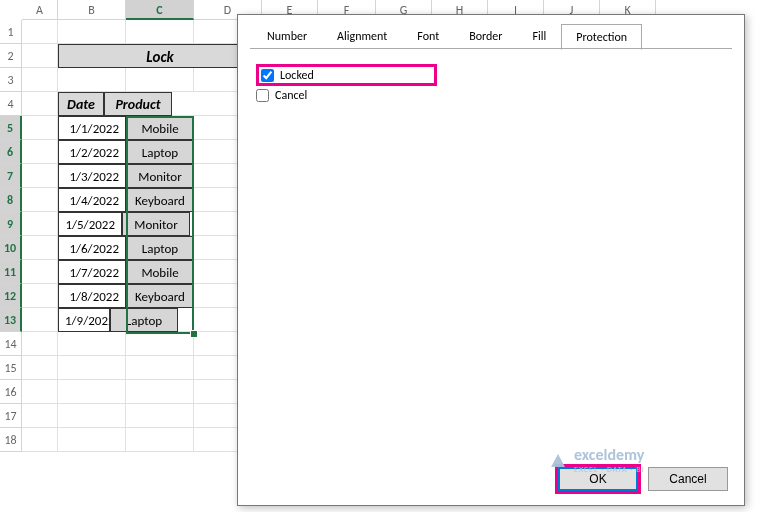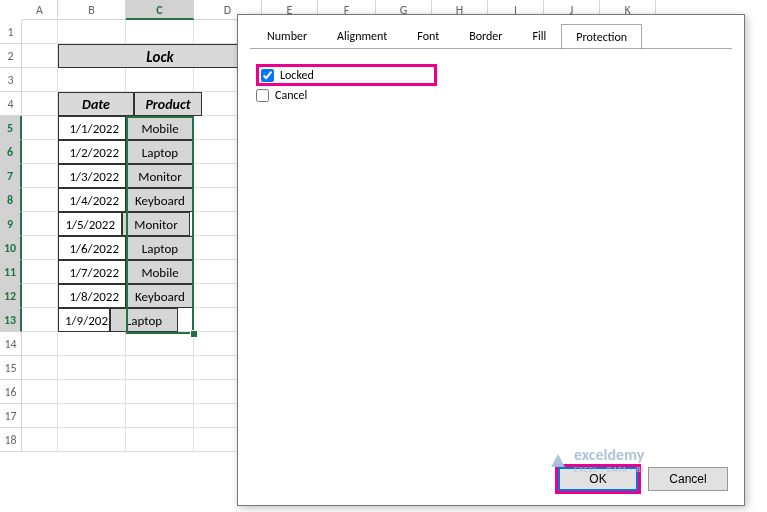--- a/index.html
+++ b/index.html
@@ -274,21 +274,21 @@
       <div class="cell" style="width: 56px;"></div>
       <div class="cell" style="width: 58px;"></div>
       <div class="cell" style="width: 56px;"></div>
       <div class="cell" style="width: 56px;"></div>
       <div class="cell" style="width: 56px;"></div>
       <div class="cell" style="width: 56px;"></div>
       <div class="cell" style="width: 56px;"></div>
     </div>
     <div class="grid-row">
       <div class="cell" style="width: 36px;"></div>
-      <div class="cell tbl-hdr" style="width: 76px;">Date</div>
+      <div class="cell tbl-hdr" style="width: 46px;">Date</div>
       <div class="cell tbl-hdr" style="width: 68px;">Product</div>
       <div class="cell" style="width: 68px;"></div>
       <div class="cell" style="width: 56px;"></div>
       <div class="cell" style="width: 58px;"></div>
       <div class="cell" style="width: 56px;"></div>
       <div class="cell" style="width: 56px;"></div>
       <div class="cell" style="width: 56px;"></div>
       <div class="cell" style="width: 56px;"></div>
       <div class="cell" style="width: 56px;"></div>
     </div>

